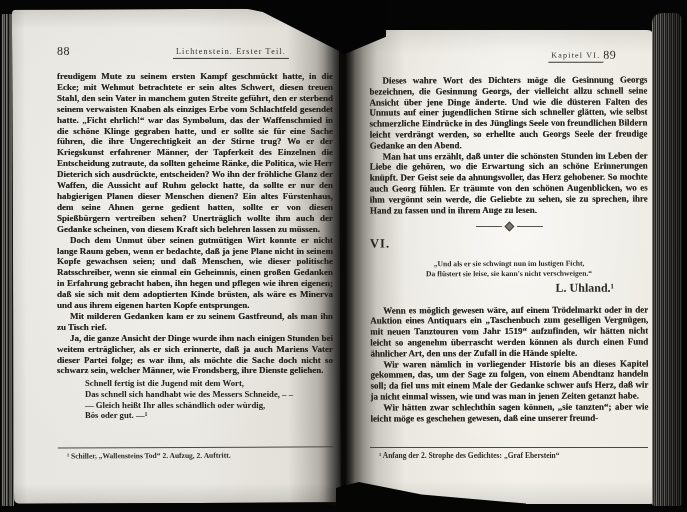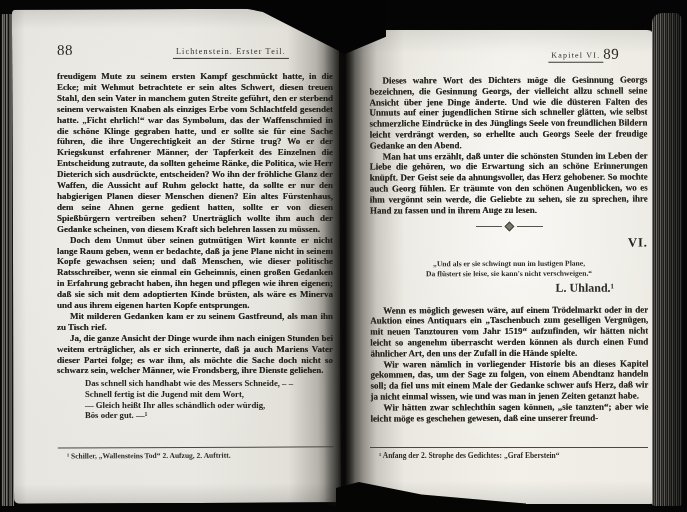--- a/index.html
+++ b/index.html
@@ -35,38 +35,38 @@
       linear-gradient(90deg,rgba(0,0,0,0) 0%,rgba(0,0,0,0.55) 80%),
       repeating-linear-gradient(90deg,#7d7c77 0 1px,#2b2a27 1px 2px,#54534e 2px 3px,#23221f 3px 4px);}
 
   
   .content{position:absolute;color:#24221d;overflow:hidden;}
   .content-left{left:44px;top:31px;width:276px;height:404px;transform:rotate(0.25deg);}
   .content-right{left:24px;top:14px;width:278px;height:400px;transform:rotate(-0.2deg);}
   .pagehead{display:flex;align-items:flex-end;margin-bottom:12px;}
   .ph-col{width:44px;}
   .ph-mid{flex:1;text-align:right;}
-  .pagenum{font-size:15px;color:#2b2924;letter-spacing:0.5px;}
+  .pagenum{font-size:12px;color:#2b2924;letter-spacing:0.5px;}
   .runtitle{display:inline-block;font-size:8px;letter-spacing:1.2px;color:#302e28;
     border-bottom:1px solid #3a3833;padding:0 3px 2px;}
   .para{margin:0;font-size:9px;font-weight:bold;line-height:10.9px;text-align:justify;
     text-indent:13px;text-shadow:0 0 0.4px rgba(45,40,32,0.55);}
   .content-right .para{line-height:10.8px;}
   .noindent{text-indent:0;}
   .verse{margin:2px 0 0 28px;}
   .verse-line{font-size:8.7px;font-weight:bold;line-height:10.6px;white-space:nowrap;}
   .footnote{position:absolute;font-size:7.5px;font-weight:bold;color:#2c2a25;
     border-top:1px solid #4a4842;padding-top:3px;text-indent:9px;}
   .footnote-left{left:44px;top:438px;width:276px;}
   .footnote-right{left:24px;top:417px;width:278px;}
   .ornament{display:flex;align-items:center;justify-content:center;margin:8px 0 6px;}
   .orn-line{width:26px;height:1px;background:#55534c;}
   .orn-diamond{width:5px;height:5px;background:#7a786f;border:1px solid #44423c;
     transform:rotate(45deg);margin:0 4px;}
-  .chapter{text-align:right;font-size:12.5px;font-weight:bold;letter-spacing:1px;margin:2px 0 8px;}
+  .chapter{text-align:left;font-size:12.5px;font-weight:bold;letter-spacing:1px;margin:2px 0 8px;}
   .epigraph{margin-bottom:9px;}
   .epi-line{text-align:center;font-size:7.6px;font-weight:bold;line-height:9.6px;color:#2c2a25;}
   .epi-attr{text-align:right;font-size:12px;font-weight:bold;margin:2px 34px 0 0;color:#2c2a25;}
 </style>
 </head>
 <body>
 
 <div class="stage">
 
   <div class="edge-left"></div>
@@ -76,22 +76,22 @@
       <div class="pagehead">
         <span class="ph-col pagenum">88</span>
         <span class="ph-mid"><span class="runtitle">Lichtenstein. Erster Teil.</span></span>
         <span class="ph-col"></span>
       </div>
       <p class="para noindent">freudigem Mute zu seinem ersten Kampf geschmückt hatte, in die Ecke; mit Wehmut betrachtete er sein altes Schwert, diesen treuen Stahl, den sein Vater in manchem guten Streite geführt, den er sterbend seinem verwaisten Knaben als einziges Erbe vom Schlachtfeld gesendet hatte. „Ficht ehrlich!“ war das Symbolum, das der Waffenschmied in die schöne Klinge gegraben hatte, und er sollte sie für eine Sache führen, die ihre Ungerechtigkeit an der Stirne trug? Wo er der Kriegskunst erfahrener Männer, der Tapferkeit des Einzelnen die Entscheidung zutraute, da sollten geheime Ränke, die Politica, wie Herr Dieterich sich ausdrückte, entscheiden? Wo ihn der fröhliche Glanz der Waffen, die Aussicht auf Ruhm gelockt hatte, da sollte er nur den habgierigen Planen dieser Menschen dienen? Ein altes Fürstenhaus, dem seine Ahnen gerne gedient hatten, sollte er von diesen Spießbürgern vertreiben sehen? Unerträglich wollte ihm auch der Gedanke scheinen, von diesem Kraft sich belehren lassen zu müssen.</p>
       <p class="para">Doch dem Unmut über seinen gutmütigen Wirt konnte er nicht lange Raum geben, wenn er bedachte, daß ja jene Plane nicht in seinem Kopfe gewachsen seien; und daß Menschen, wie dieser politische Ratsschreiber, wenn sie einmal ein Geheimnis, einen großen Gedanken in Erfahrung gebracht haben, ihn hegen und pflegen wie ihren eigenen; daß sie sich mit dem adoptierten Kinde brüsten, als wäre es Minerva und aus ihrem eigenen harten Kopfe entsprungen.</p>
       <p class="para">Mit milderen Gedanken kam er zu seinem Gastfreund, als man ihn zu Tisch rief.</p>
       <p class="para">Ja, die ganze Ansicht der Dinge wurde ihm nach einigen Stunden bei weitem erträglicher, als er sich erinnerte, daß ja auch Mariens Vater dieser Partei folge; es war ihm, als möchte die Sache doch nicht so schwarz sein, welcher Männer, wie Frondsberg, ihre Dienste geliehen.</p>
       <div class="verse">
+        <div class="verse-line">Schnell fertig ist die Jugend mit dem Wort,</div>
         <div class="verse-line">Das schnell sich handhabt wie des Messers Schneide, – –</div>
-        <div class="verse-line">Schnell fertig ist die Jugend mit dem Wort,</div>
         <div class="verse-line">— Gleich heißt Ihr alles schändlich oder würdig,</div>
         <div class="verse-line">Bös oder gut. —¹</div>
       </div>
     </div>
     <div class="footnote footnote-left">
       <span>¹ Schiller, „Wallensteins Tod“ 2. Aufzug, 2. Auftritt.</span>
     </div>
   </div>
 
   <div class="page page-right">
@@ -103,21 +103,21 @@
       </div>
       <p class="para">Dieses wahre Wort des Dichters möge die Gesinnung Georgs bezeichnen, die Gesinnung Georgs, der vielleicht allzu schnell seine Ansicht über jene Dinge änderte. Und wie die düsteren Falten des Unmuts auf einer jugendlichen Stirne sich schneller glätten, wie selbst schmerzliche Eindrücke in des Jünglings Seele von freundlichen Bildern leicht verdrängt werden, so erhellte auch Georgs Seele der freudige Gedanke an den Abend.</p>
       <p class="para">Man hat uns erzählt, daß unter die schönsten Stunden im Leben der Liebe die gehören, wo die Erwartung sich an schöne Erinnerungen knüpft. Der Geist seie da ahnungsvoller, das Herz gehobener. So mochte auch Georg fühlen. Er träumte von den schönen Augenblicken, wo es ihm vergönnt sein werde, die Geliebte zu sehen, sie zu sprechen, ihre Hand zu fassen und in ihrem Auge zu lesen.</p>
       <div class="ornament">
         <span class="orn-line"></span>
         <span class="orn-diamond"></span>
         <span class="orn-line"></span>
       </div>
       <div class="chapter">VI.</div>
       <div class="epigraph">
-        <div class="epi-line">„Und als er sie schwingt nun im lustigen Plane,</div>
+        <div class="epi-line">„Und als er sie schwingt nun im lustigen Ficht,</div>
         <div class="epi-line">Da flüstert sie leise, sie kann's nicht verschweigen.“</div>
         <div class="epi-attr">L. Uhland.¹</div>
       </div>
       <p class="para">Wenn es möglich gewesen wäre, auf einem Trödelmarkt oder in der Auktion eines Antiquars ein „Taschenbuch zum geselligen Vergnügen, mit neuen Tanztouren vom Jahr 1519“ aufzufinden, wir hätten nicht leicht so angenehm überrascht werden können als durch einen Fund ähnlicher Art, den uns der Zufall in die Hände spielte.</p>
       <p class="para">Wir waren nämlich in vorliegender Historie bis an dieses Kapitel gekommen, das, um der Sage zu folgen, von einem Abendtanz handeln soll; da fiel uns mit einem Male der Gedanke schwer aufs Herz, daß wir ja nicht einmal wissen, wie und was man in jenen Zeiten getanzt habe.</p>
       <p class="para">Wir hätten zwar schlechthin sagen können, „sie tanzten“; aber wie leicht möge es geschehen gewesen, daß eine unserer freund-</p>
     </div>
     <div class="footnote footnote-right">
       <span>¹ Anfang der 2. Strophe des Gedichtes: „Graf Eberstein“</span>
     </div>

